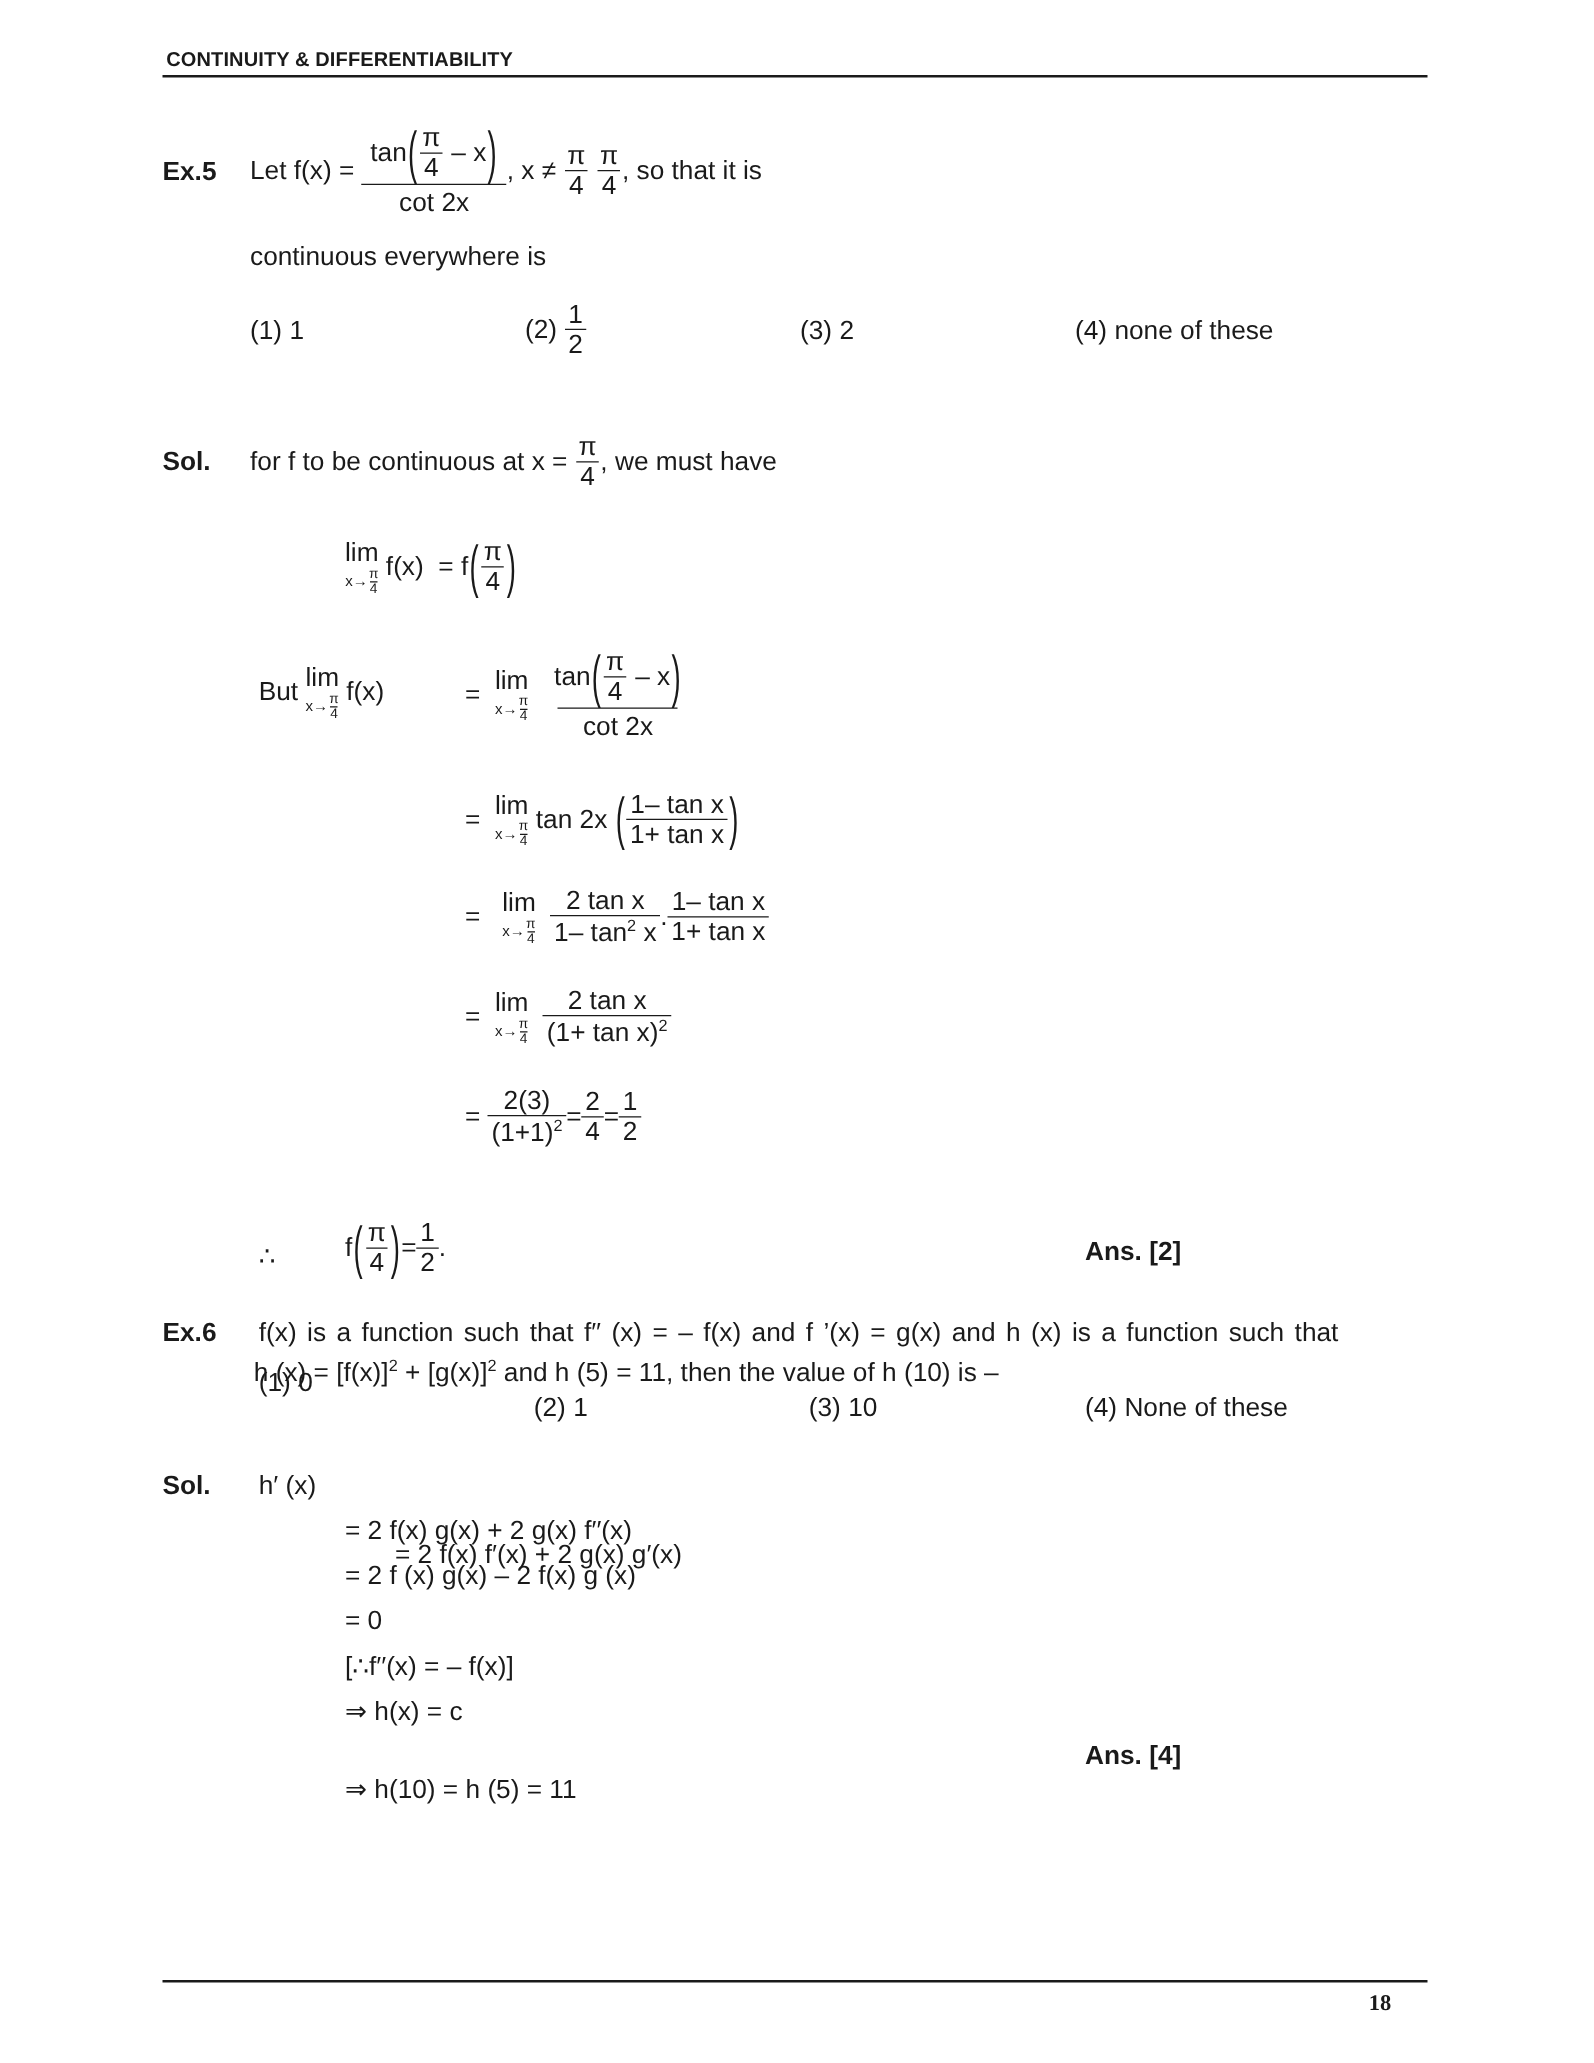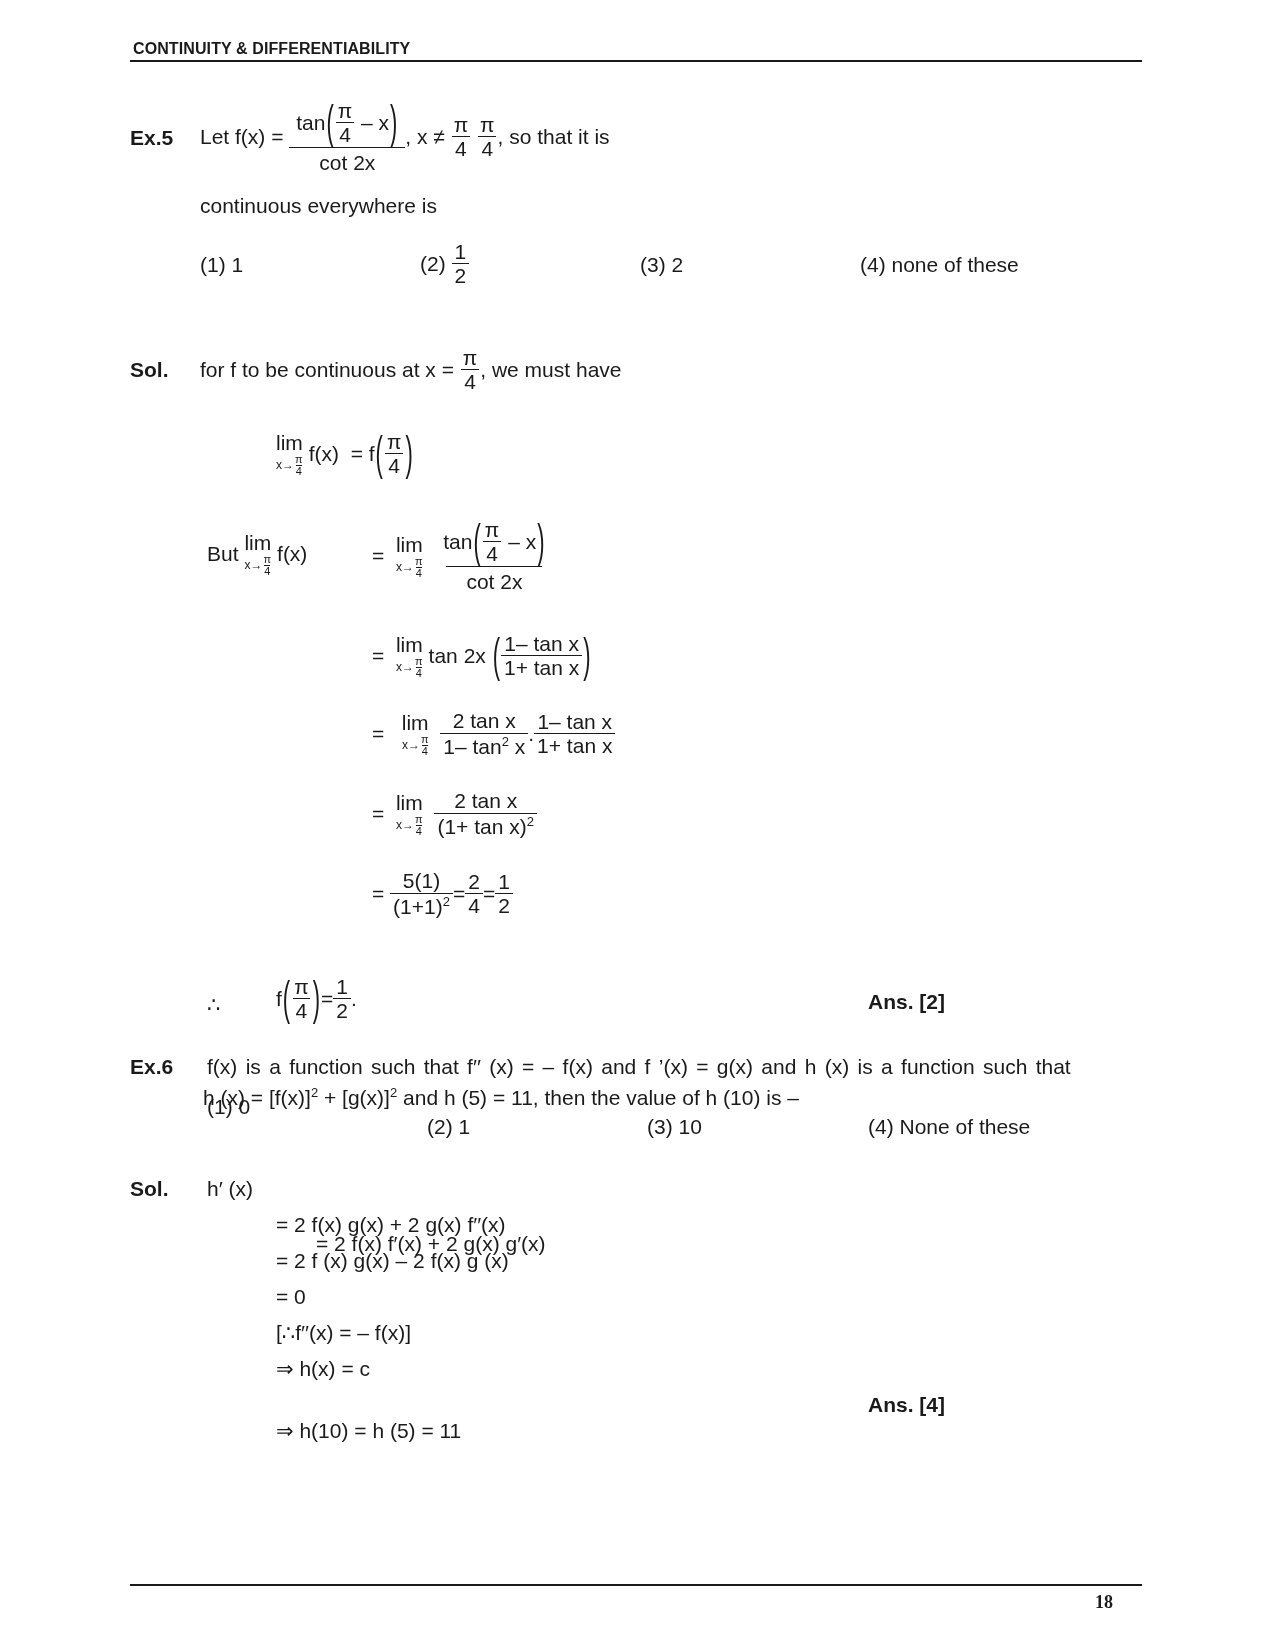--- a/index.html
+++ b/index.html
@@ -199,21 +199,21 @@
   </span>&nbsp;&nbsp;
   <span class="frac">
       <span class="num">2 tan x</span>
       <span class="den"><span>(1+ tan x)</span><sup>2</sup></span>
     </span>
 </div>
 
 <div class="abs t" style="left:372px; top:860px; display:flex; align-items:center; height:68px;">
   <span>=</span>&nbsp;
   <span class="frac">
-      <span class="num">5(1)</span>
+      <span class="num">2(3)</span>
       <span class="den"><span>(1+1)</span><sup>2</sup></span>
     </span>
   <span>=</span>
   <span class="frac">
       <span class="num">2</span>
       <span class="den">4</span>
     </span>
   <span>=</span>
   <span class="frac">
       <span class="num">1</span>

